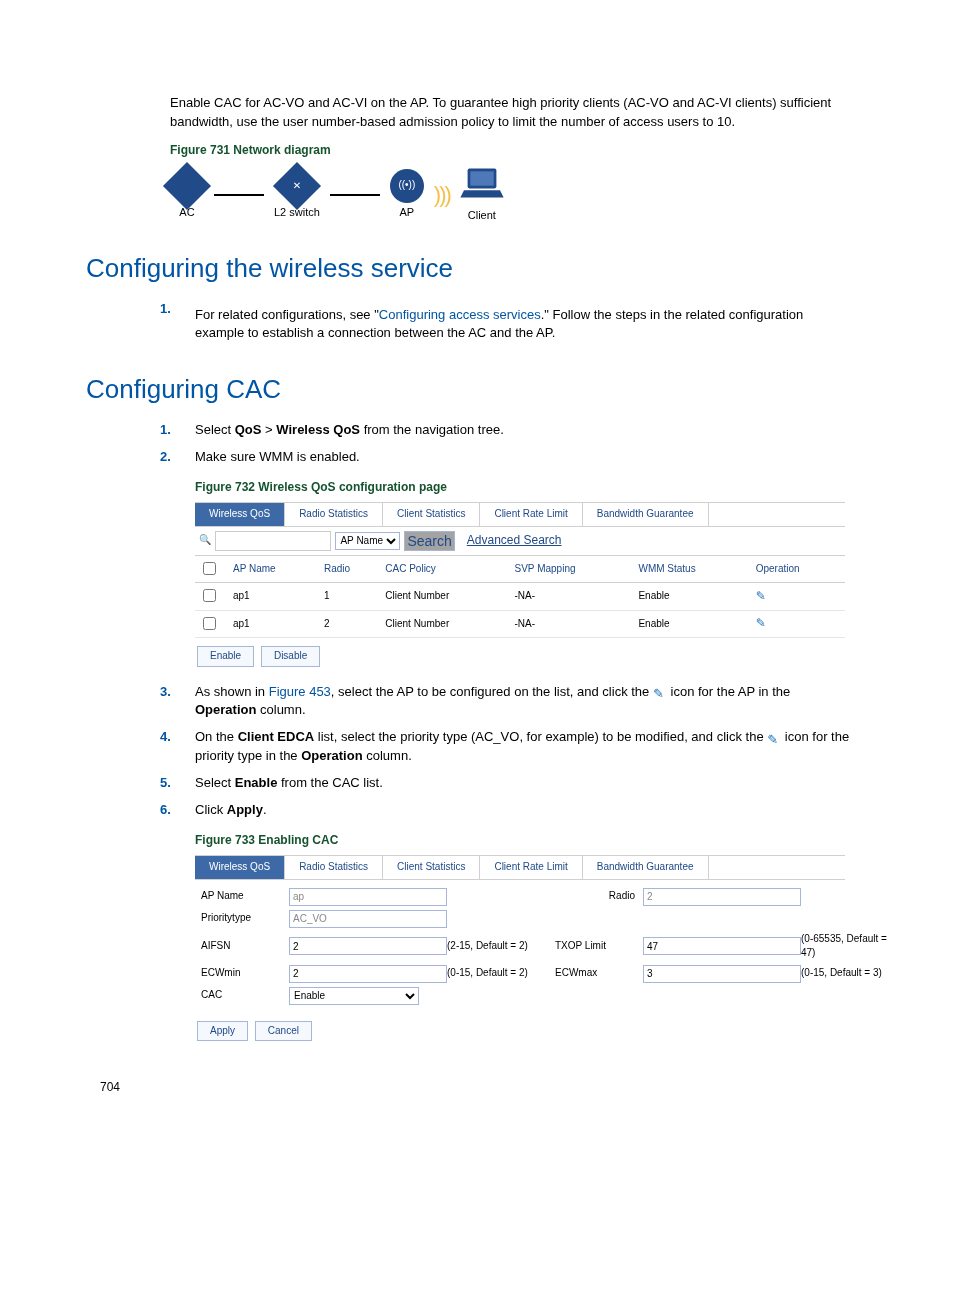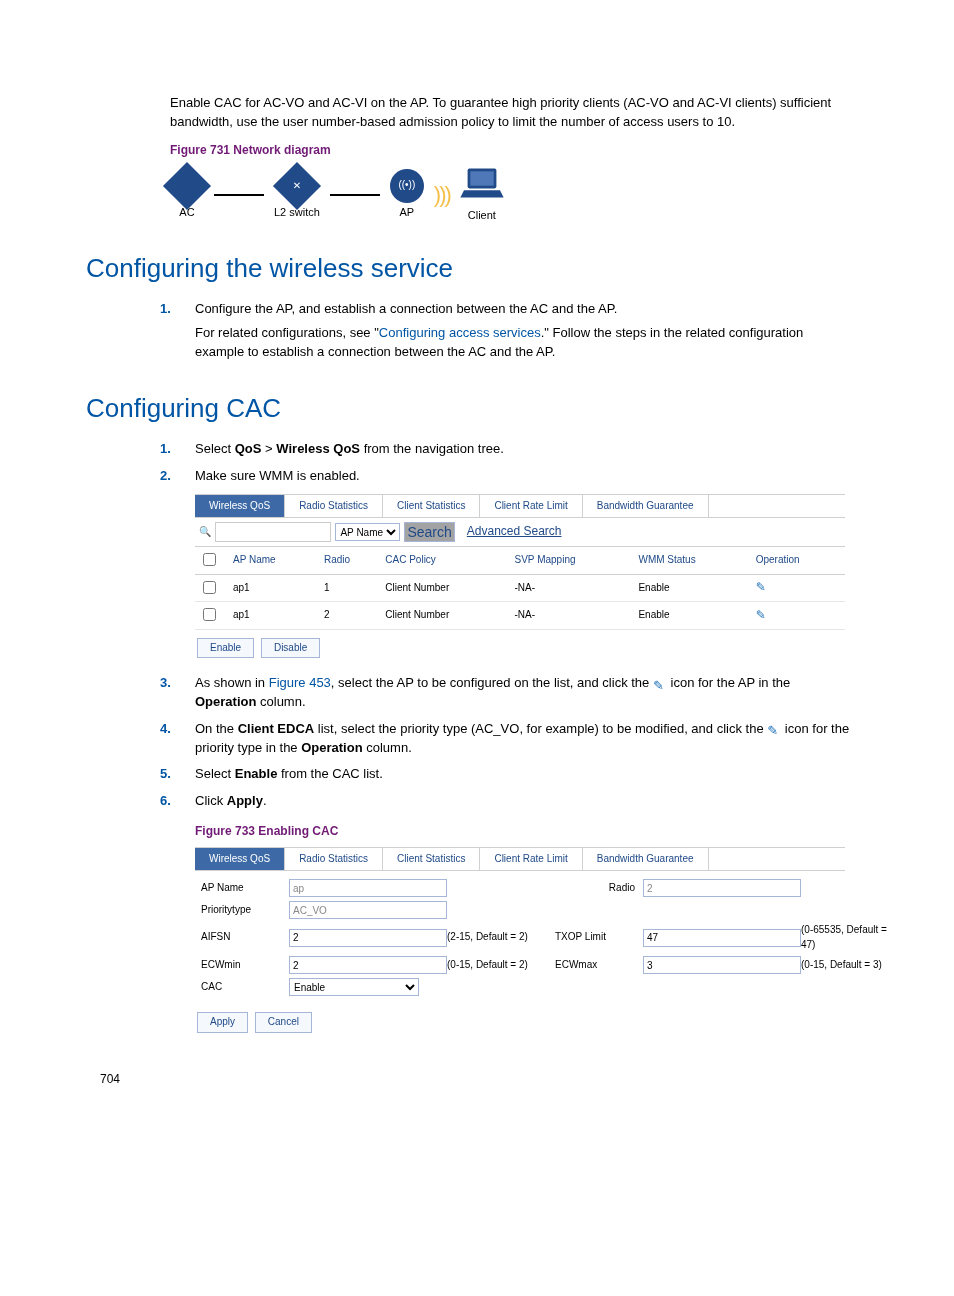--- a/index.html
+++ b/index.html
@@ -7,21 +7,21 @@
     font-size: 13px;
     color: #000;
     margin: 0;
     padding: 0 100px;
     width: 754px;
     line-height: 1.45;
   }
   .page-top { padding-top: 90px; }
   p { margin: 4px 0; }
   .fig-caption {
-    color: #701a75;
+    color: #14532d;
     font-weight: bold;
     font-size: 12px;
     margin-top: 10px;
     margin-bottom: 6px;
   }
   h2.section {
     color: #0055a4;
     font-weight: normal;
     font-size: 26px;
     margin-top: 26px;
@@ -215,39 +215,39 @@
           </svg>
       </div>
       <span>Client</span>
     </div>
   </div>
 
   <h2 class="section">Configuring the wireless service</h2>
   <ol class="steps">
     <li>
       <span class="num">1.</span>
-      <span>Configure the AP, and establish a connection between the AC and the AP.</span>
       <div style="margin-top:6px;">
         <span>For related configurations, see "</span><a class="link" href="#">Configuring access services</a><span>." Follow the steps in the related configuration example to establish a connection between the AC and the AP.</span>
       </div>
     </li>
   </ol>
 
   <h2 class="section">Configuring CAC</h2>
   <ol class="steps">
     <li>
       <span class="num">1.</span>
       <span>Select <strong>QoS</strong> &gt; <strong>Wireless QoS</strong> from the navigation tree.</span>
     </li>
     <li>
       <span class="num">2.</span>
       <span>Make sure WMM is enabled.</span>
     </li>
   </ol>
 
+  <div class="fig-caption" style="margin-left:95px;">Figure 732 Wireless QoS configuration page</div>
 
   <div class="qos-panel">
     <div class="tabs">
       <div class="tab active">Wireless QoS</div>
       <div class="tab">Radio Statistics</div>
       <div class="tab">Client Statistics</div>
       <div class="tab">Client Rate Limit</div>
       <div class="tab">Bandwidth Guarantee</div>
     </div>
     <div class="search-row">

